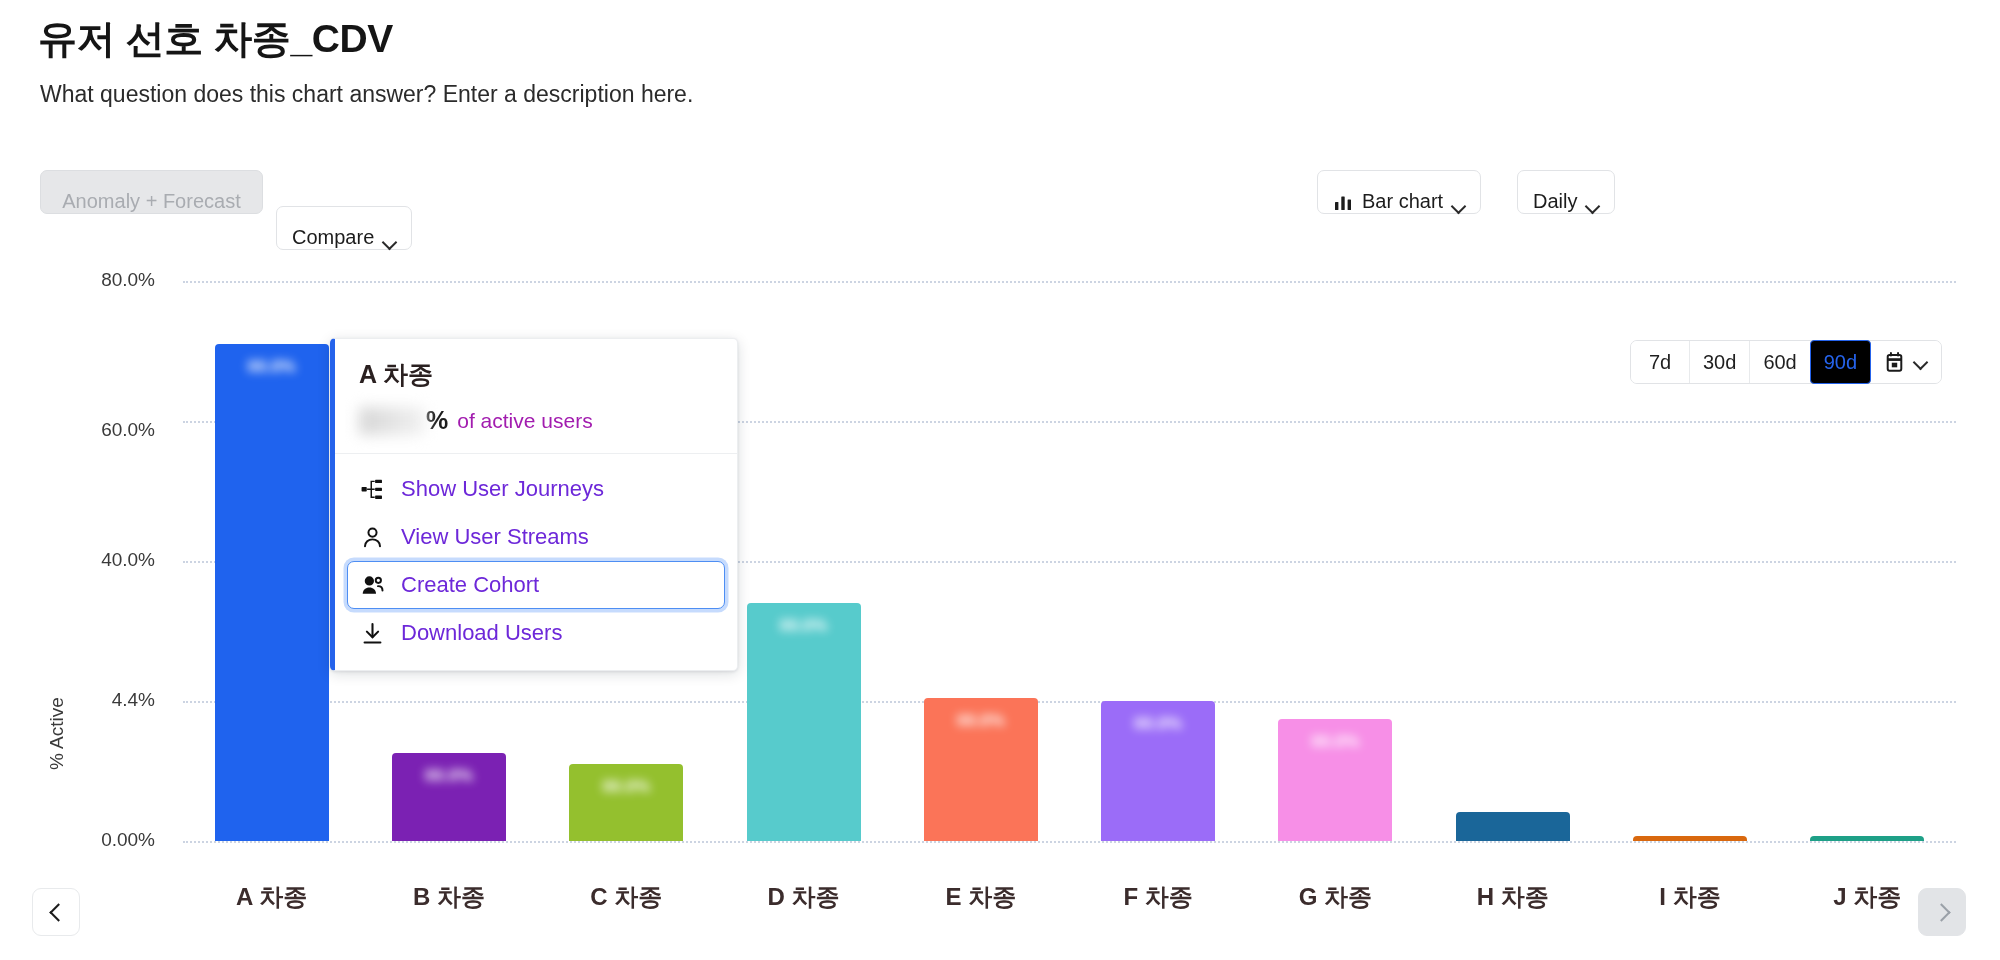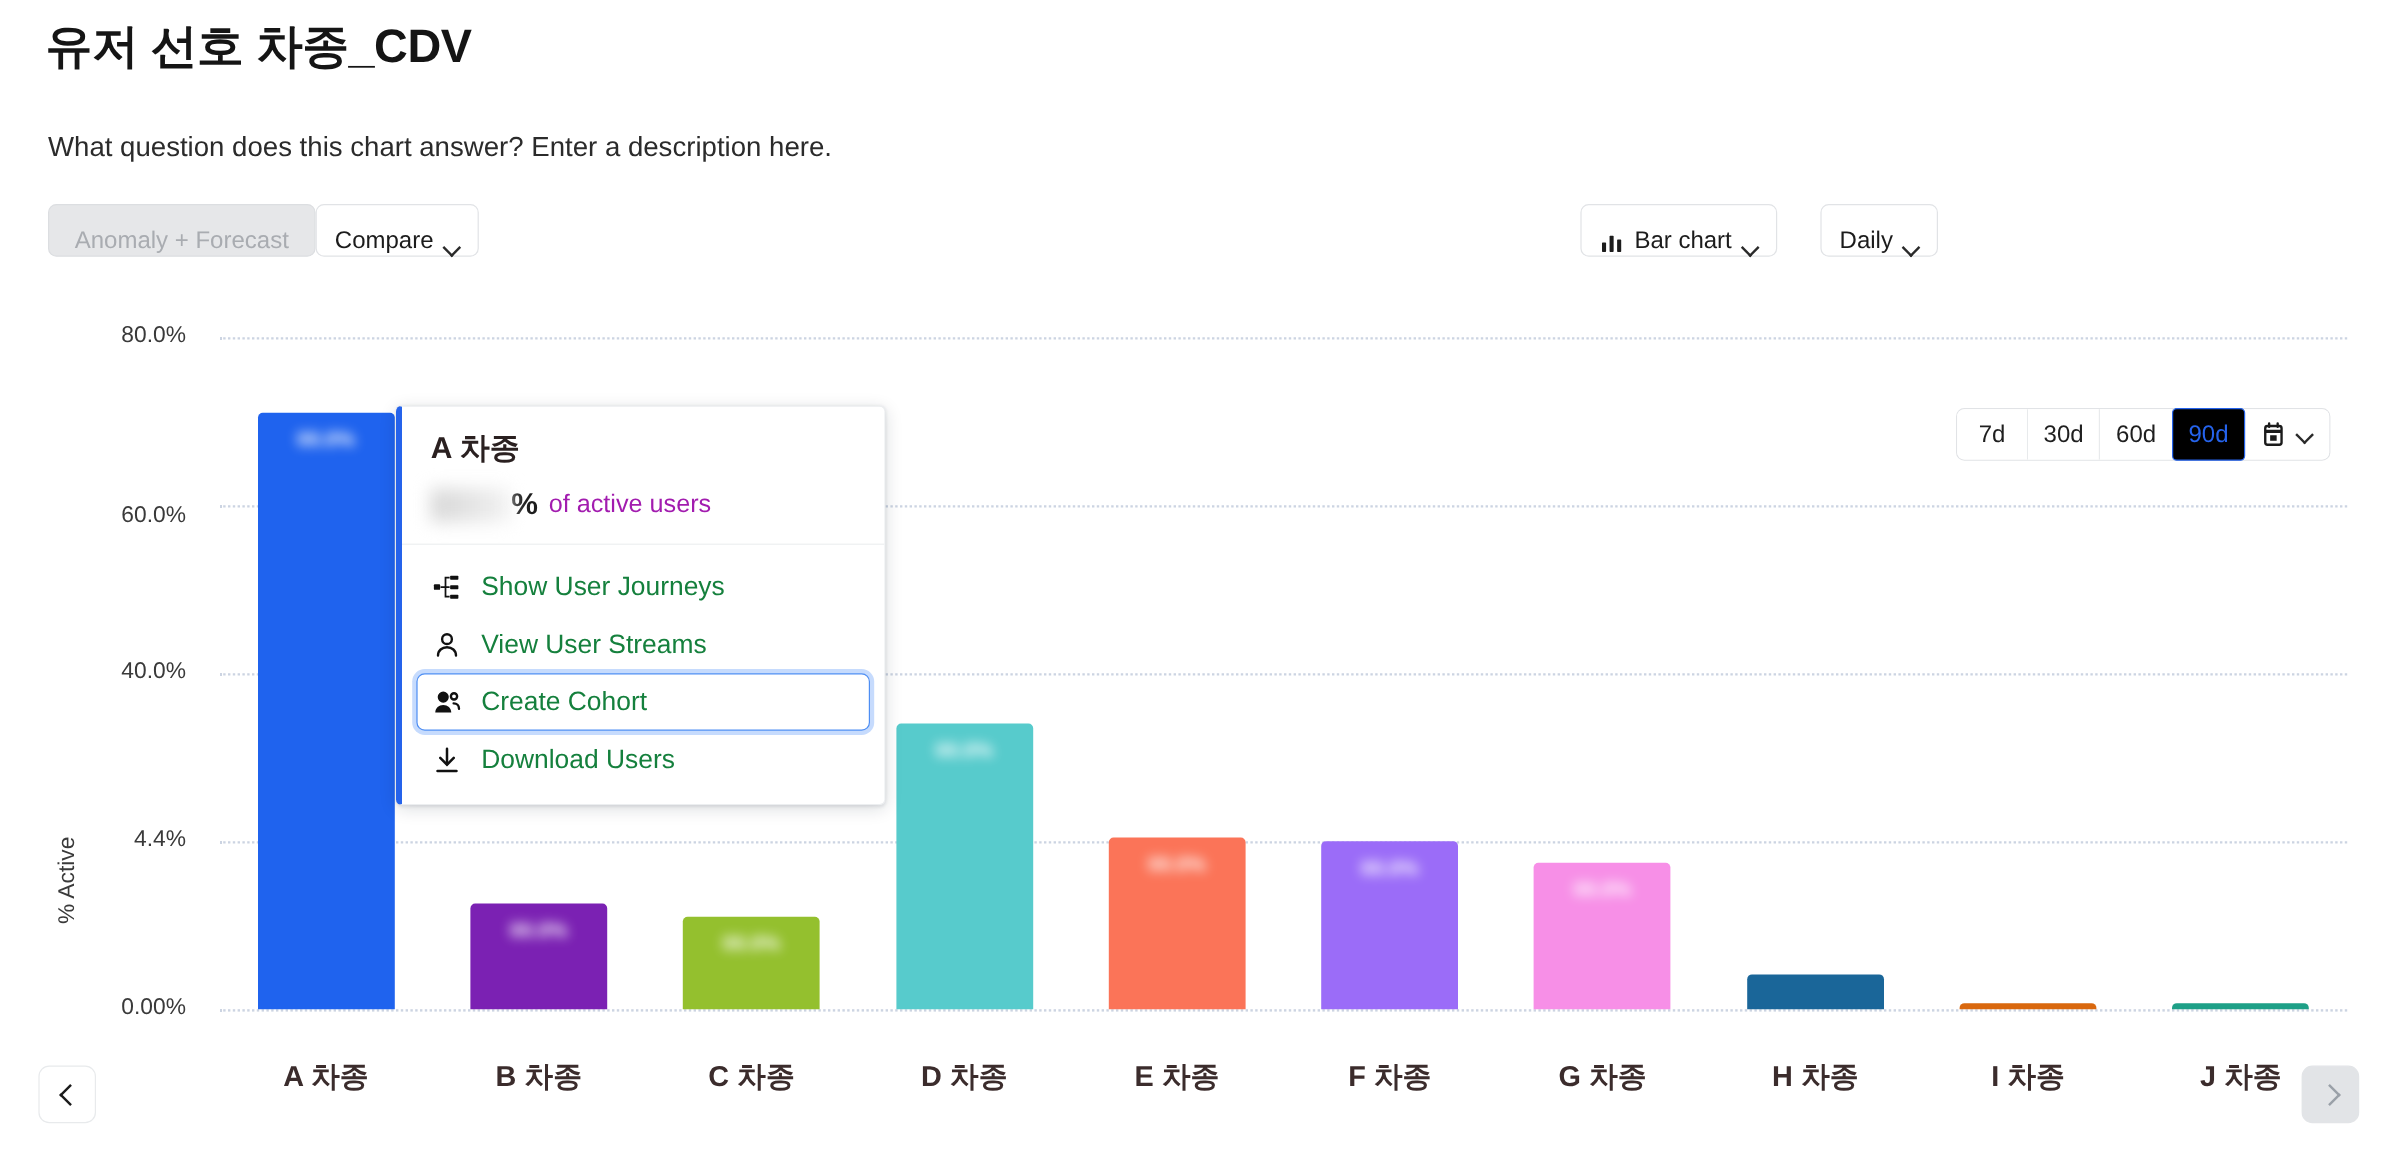--- a/index.html
+++ b/index.html
@@ -13,21 +13,21 @@
   #app { position: relative; width: 2000px; height: 960px; }
 
   
   #page-title {
     position: absolute; left: 38px; top: 12px;
     font-size: 39px; font-weight: 700; letter-spacing: -0.4px;
     color: #151515; white-space: nowrap;
   }
   #page-subtitle {
     position: absolute; left: 40px; top: 81px;
-    font-size: 23px; font-weight: 400; color: #2b2b2b; white-space: nowrap; margin-top: 28px;
+    font-size: 23px; font-weight: 400; color: #2b2b2b; white-space: nowrap;
   }
 
   
   #toolbar { position: absolute; left: 0; top: 170px; width: 2000px; height: 46px; }
   .ctl {
     position: absolute; height: 44px;
     display: flex; align-items: flex-end; gap: 9px;
     padding: 0 15px;
     border: 1px solid #e1e3e6; border-radius: 7px;
     background: #ffffff; font-size: 20px; color: #1c1c1c;
@@ -144,21 +144,21 @@
     font-size: 24px; font-weight: 700; color: #222;
     filter: blur(7px); background: linear-gradient(90deg,#d6d6d6,#f2f2f2);
     border-radius: 2px;
   }
   #popup-stat-unit { font-size: 25px; font-weight: 700; color: #1d1d1d; margin-left: 1px; }
   #popup-stat-suffix { font-size: 21px; color: #a21caf; margin-left: 9px; }
   #popup-menu { padding: 11px 12px 13px 12px; }
   .menu-item {
     display: flex; align-items: center; gap: 16px;
     height: 48px; padding: 0 11px;
-    font-size: 22px; color: #15803d; border-radius: 7px; cursor: pointer;
+    font-size: 22px; color: #6d28d9; border-radius: 7px; cursor: pointer;
     border: 1.6px solid transparent;
   }
   .menu-item.focused {
     border-color: #4e8ef3; background: #fff;
     box-shadow: 0 0 0 3.5px rgba(120,170,250,0.42);
   }
   .menu-icon { width: 26px; height: 26px; flex: none; display: flex; align-items: center; justify-content: center; }
 </style>
 </head>
 <body>
@@ -167,21 +167,21 @@
 
   <div id="page-title">유저 선호 차종_CDV</div>
   <div id="page-subtitle">What question does this chart answer? Enter a description here.</div>
 
   <div id="toolbar">
 
     <div class="ctl disabled" style="left:40px; width:223px;">
       <span>Anomaly + Forecast</span>
     </div>
 
-    <div class="ctl" style="left:263px;">
+    <div class="ctl" style="left:276px;margin-top:36px;">
       <span>Compare</span>
       <span class="caret"></span>
     </div>
 
     <div id="data-freshness">Data from &lt;1 min ago</div>
 
     <div id="refresh-button">
       <svg viewBox="0 0 24 24" width="30" height="30" fill="none" stroke="#1c1c1c" stroke-width="1.9" stroke-linecap="round">
         <path d="M5.5 9.2a7 7 0 0 1 11.3-2.4"></path>
         <path d="M18.5 14.8a7 7 0 0 1-11.3 2.4"></path>

